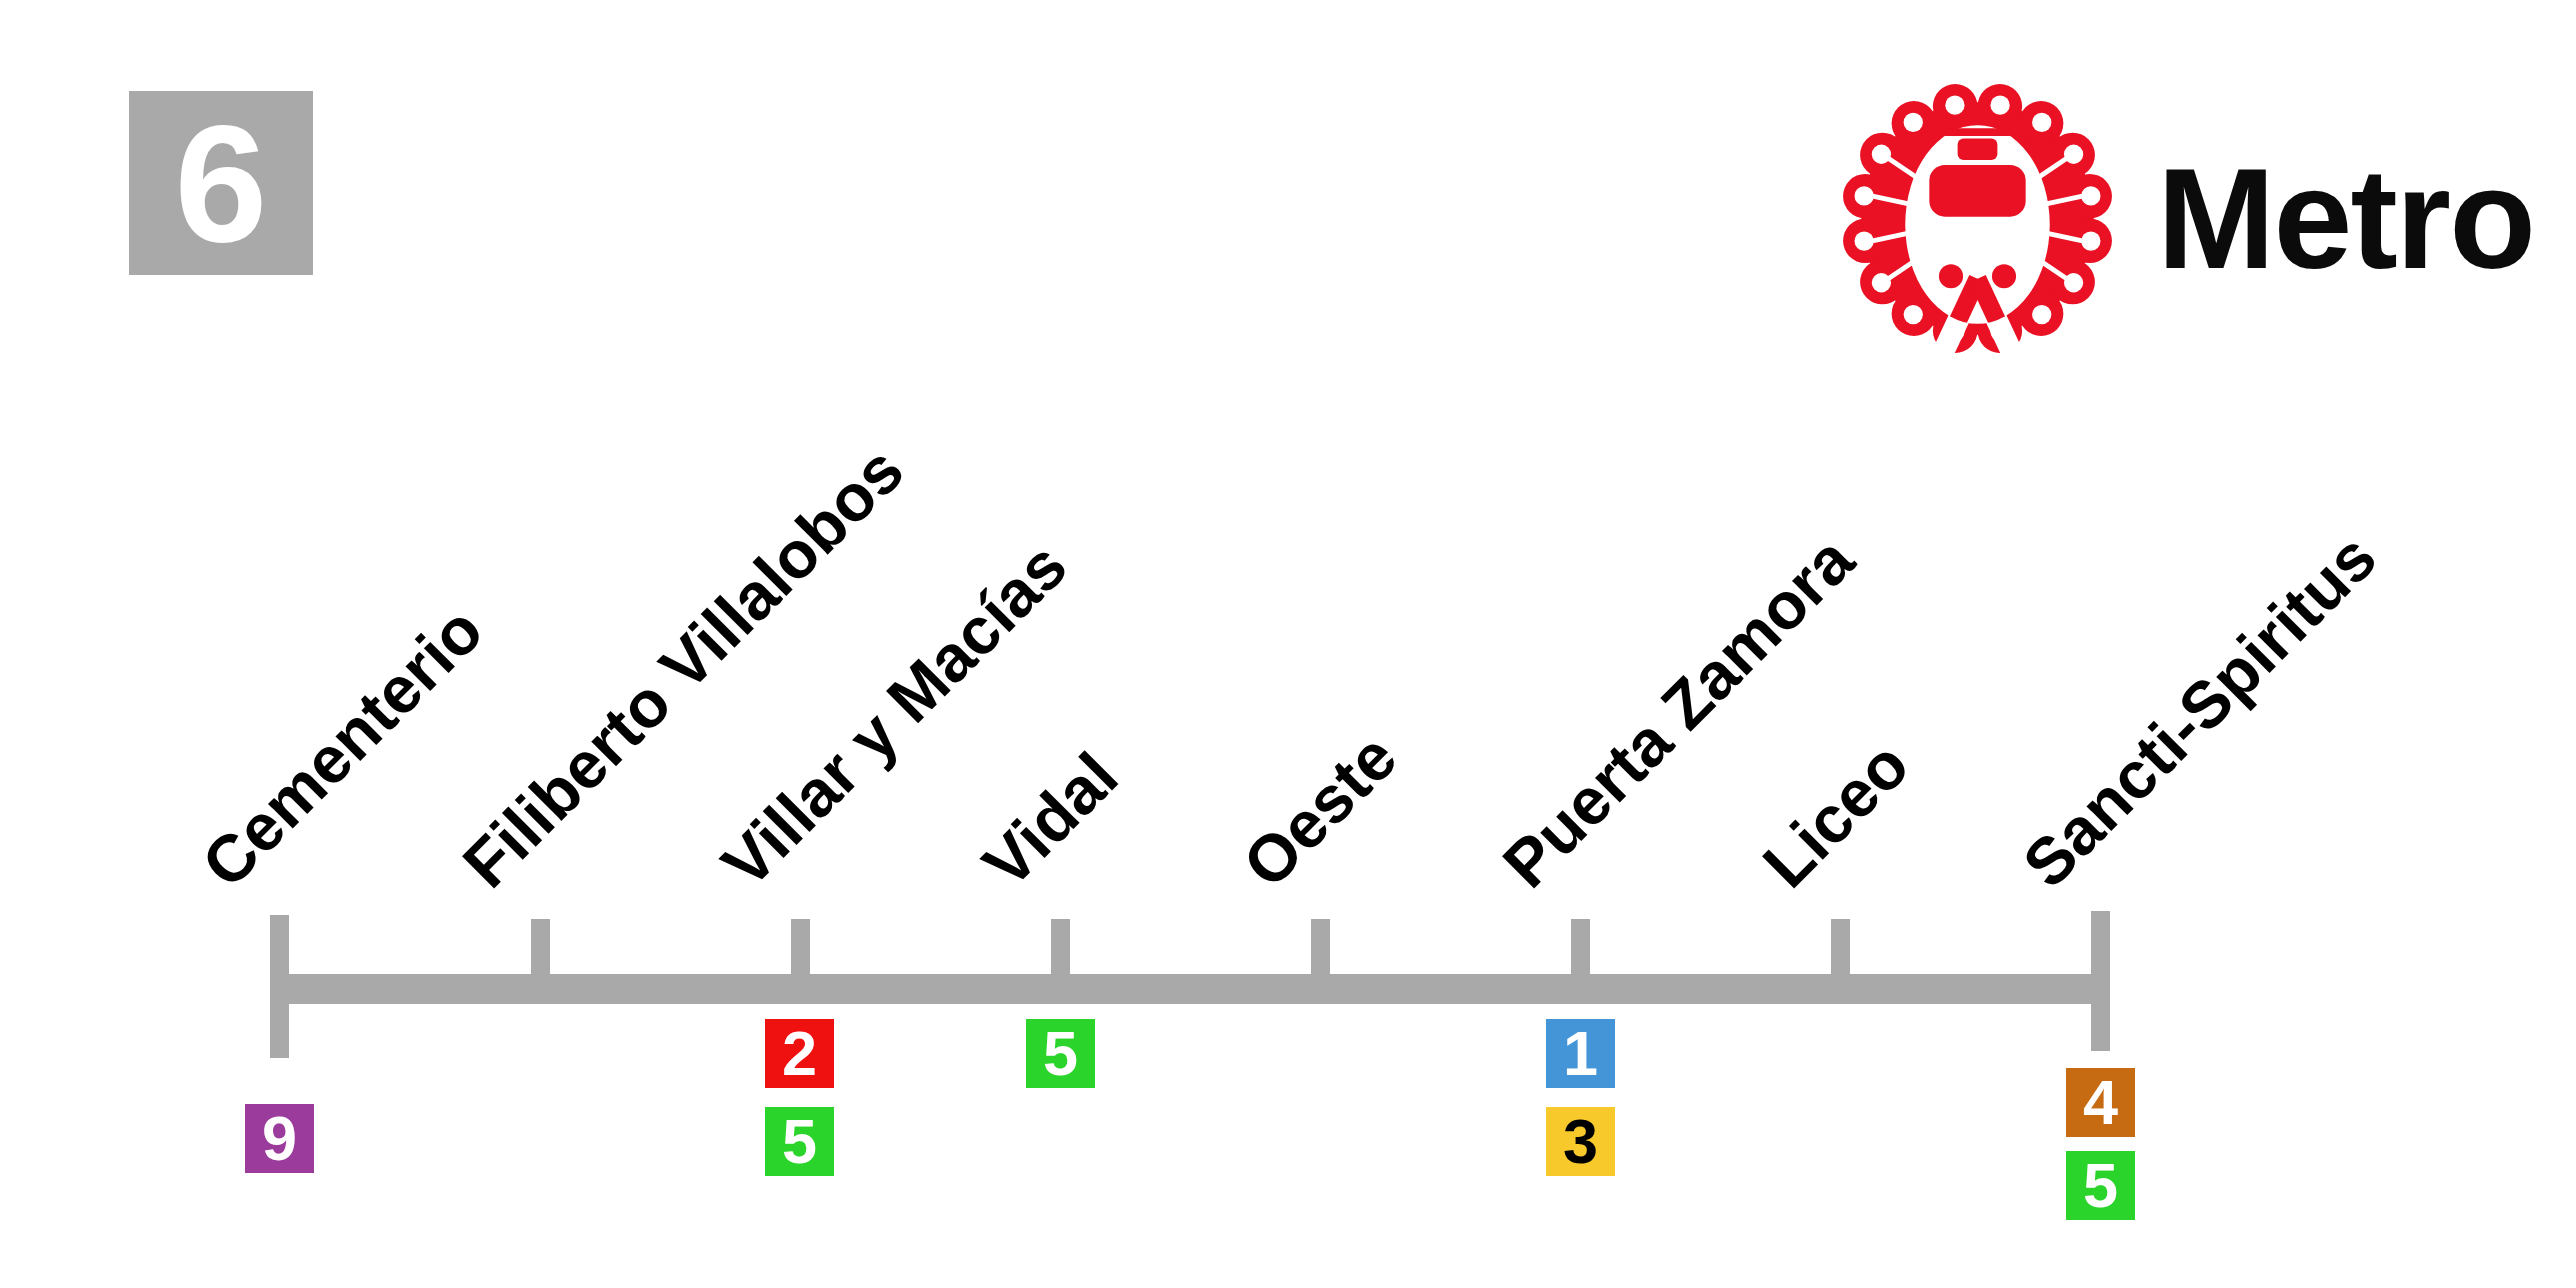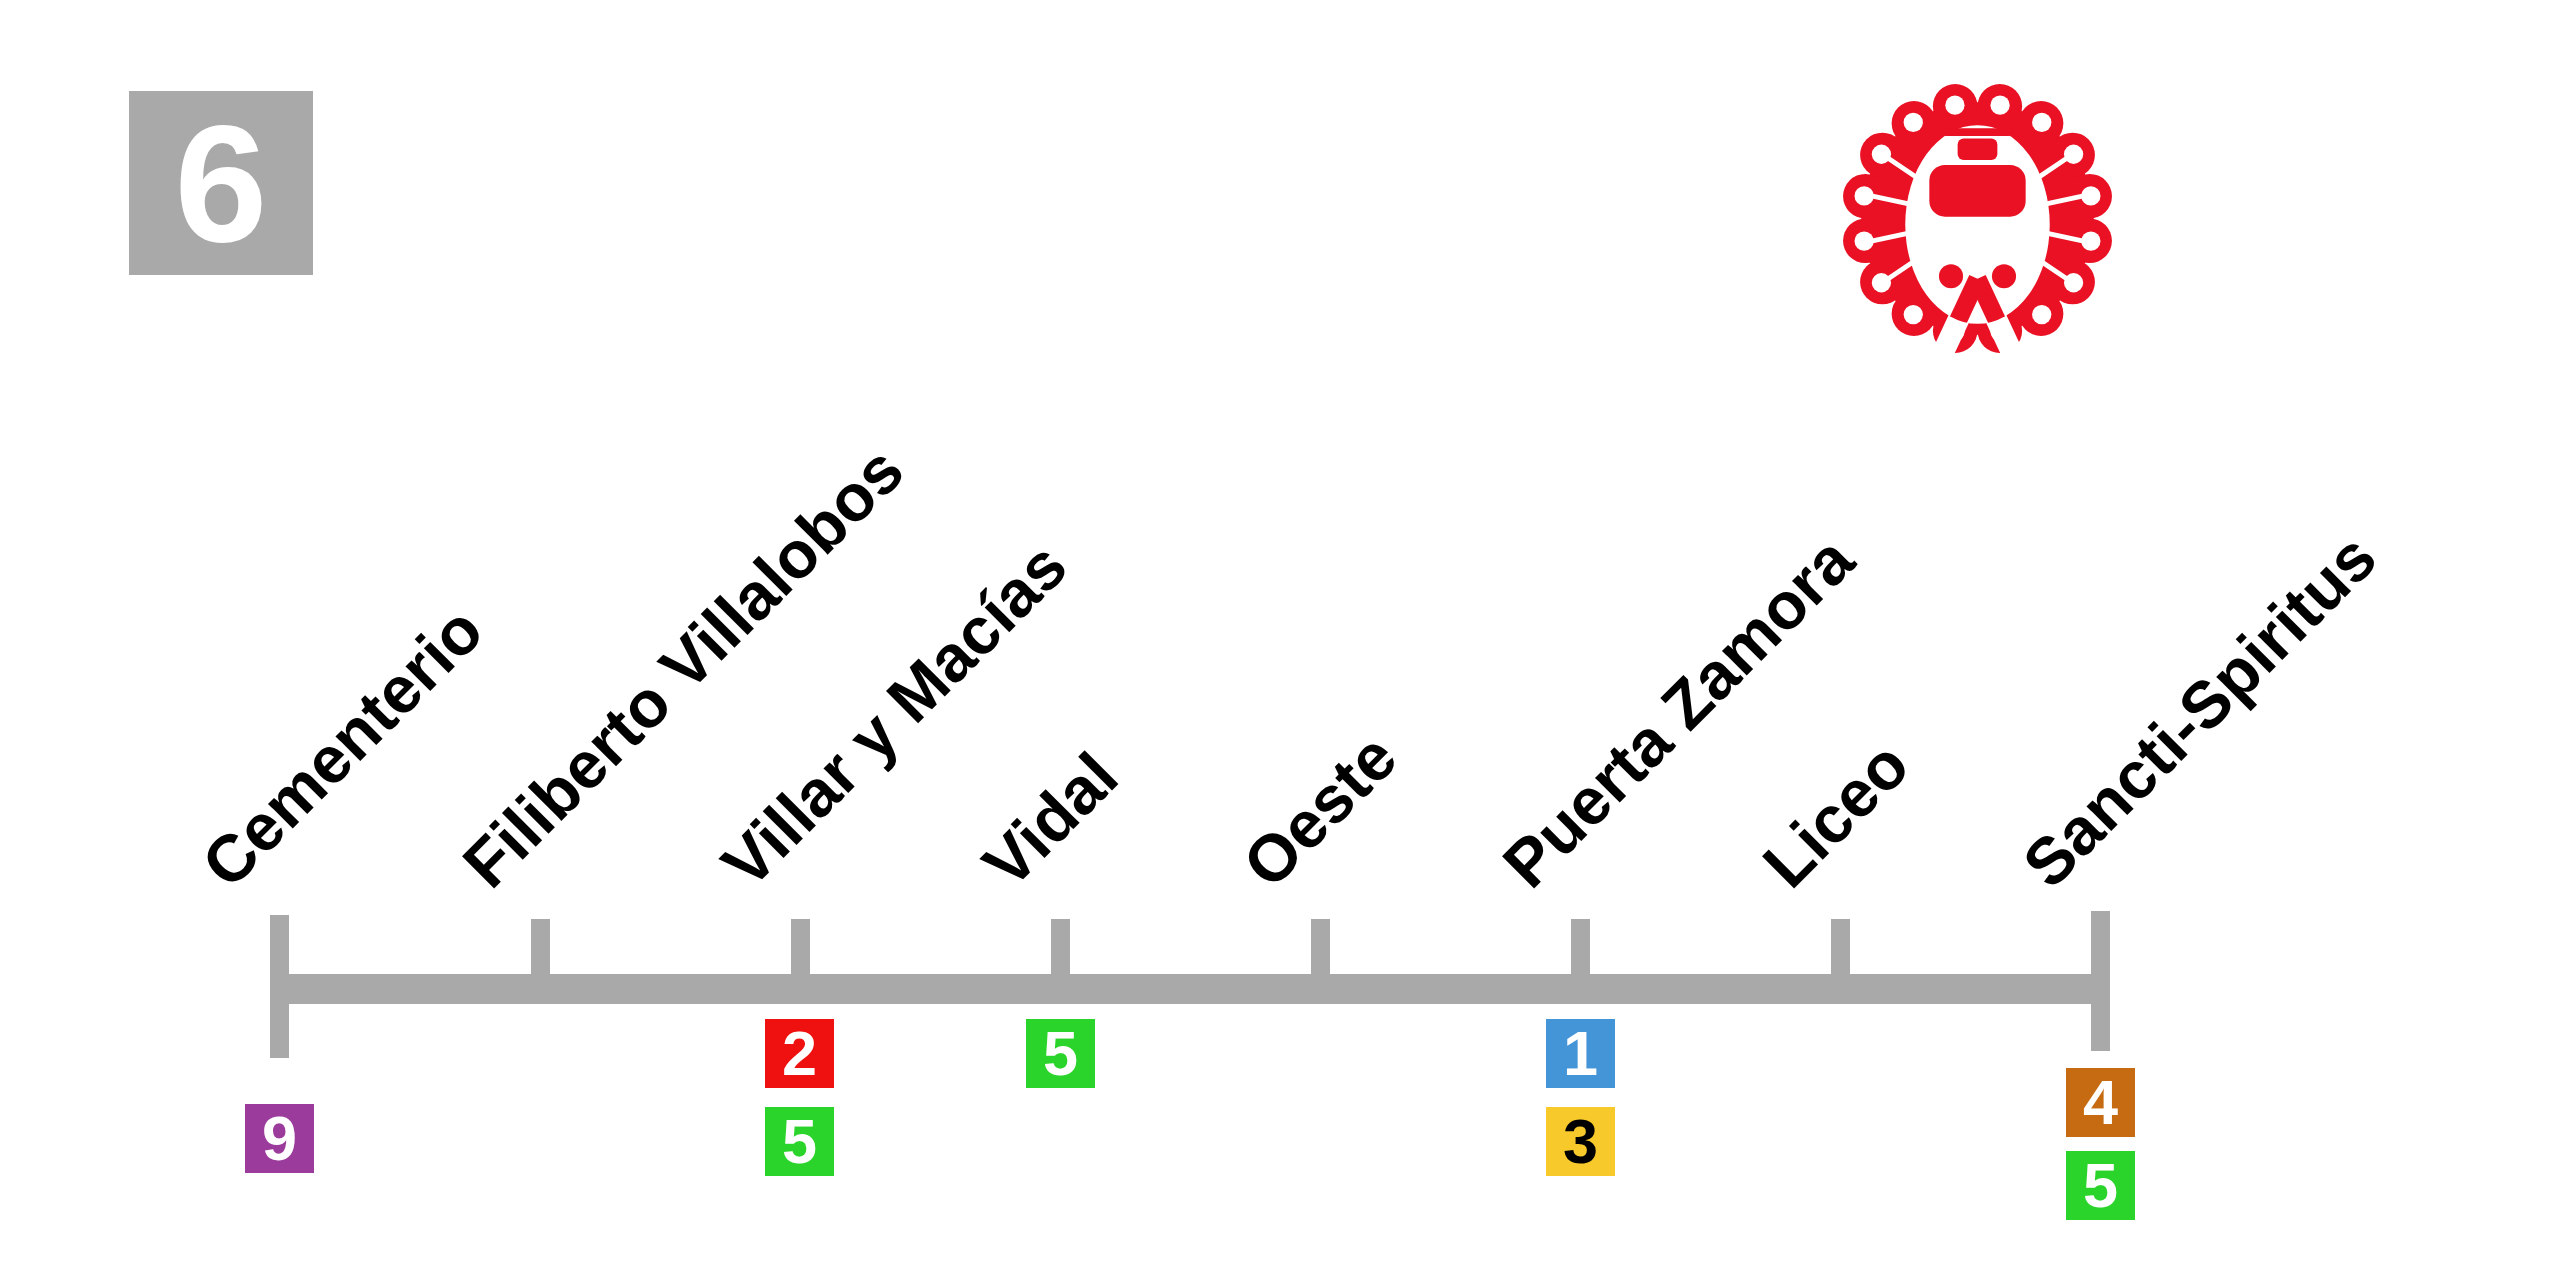--- a/index.html
+++ b/index.html
@@ -146,20 +146,21 @@
         <rect x="-80" y="-89" width="160" height="86" rx="26"></rect>
         <circle cx="-44" cy="96" r="20"></circle>
         <circle cx="44" cy="96" r="20"></circle>
       </g>
 
       <g id="rails-red" clip-path="url(#faceclip)" fill="#E91123">
         <rect x="-15" y="100" width="30" height="160" transform="rotate(25 0 100)"></rect>
         <rect x="-15" y="100" width="30" height="160" transform="rotate(-25 0 100)"></rect>
       </g>
     </svg>
+    <div class="wordmark" style="color: rgb(11, 11, 11);">Metro</div>
   </div>
 
   <div class="route-line" style="background: rgb(169, 169, 169);"></div>
 
   <div id="stations">
       <div class="tick" style="left: 270px; top: 915px; width: 19px; height: 143px; background: rgb(169, 169, 169);"></div>
       <div class="station-label" style="left: 243px; bottom: 384px;">Cementerio</div>
       <div class="transfer-badge" style="left: 245px; top: 1104px; background: rgb(155, 59, 155); color: rgb(255, 255, 255);">9</div>
       <div class="tick" style="left: 531px; top: 919px; width: 19px; height: 85px; background: rgb(169, 169, 169);"></div>
       <div class="station-label" style="left: 504px; bottom: 384px;">Filiberto Villalobos</div>

